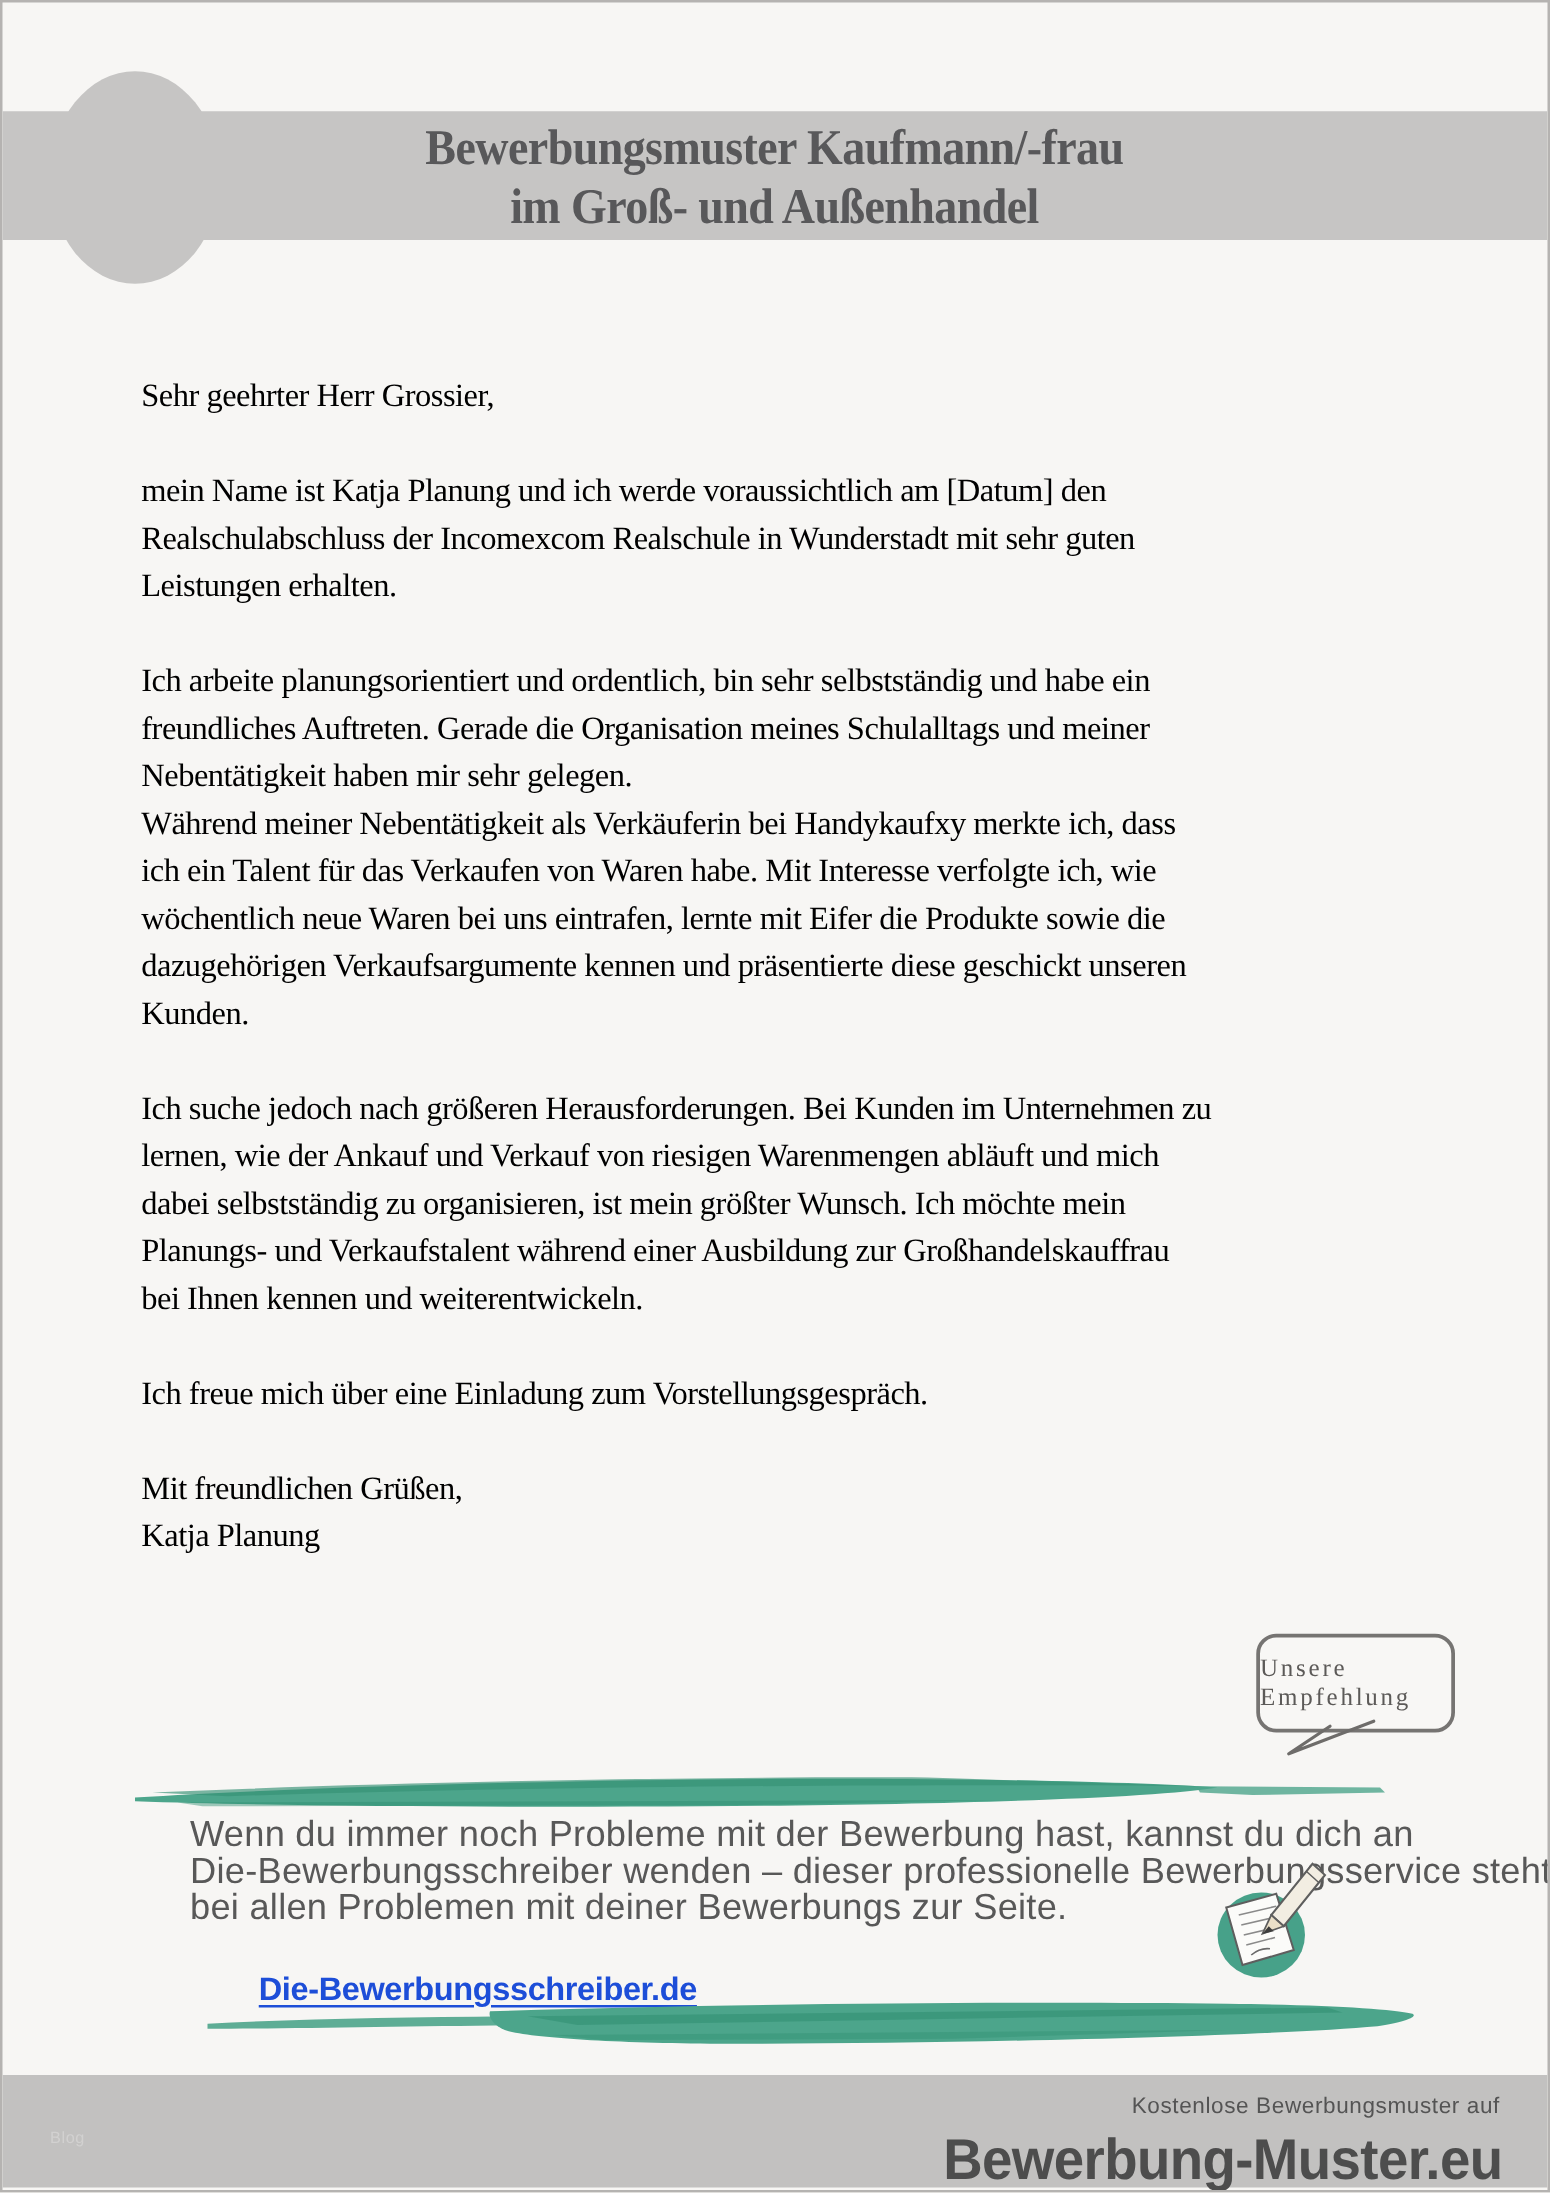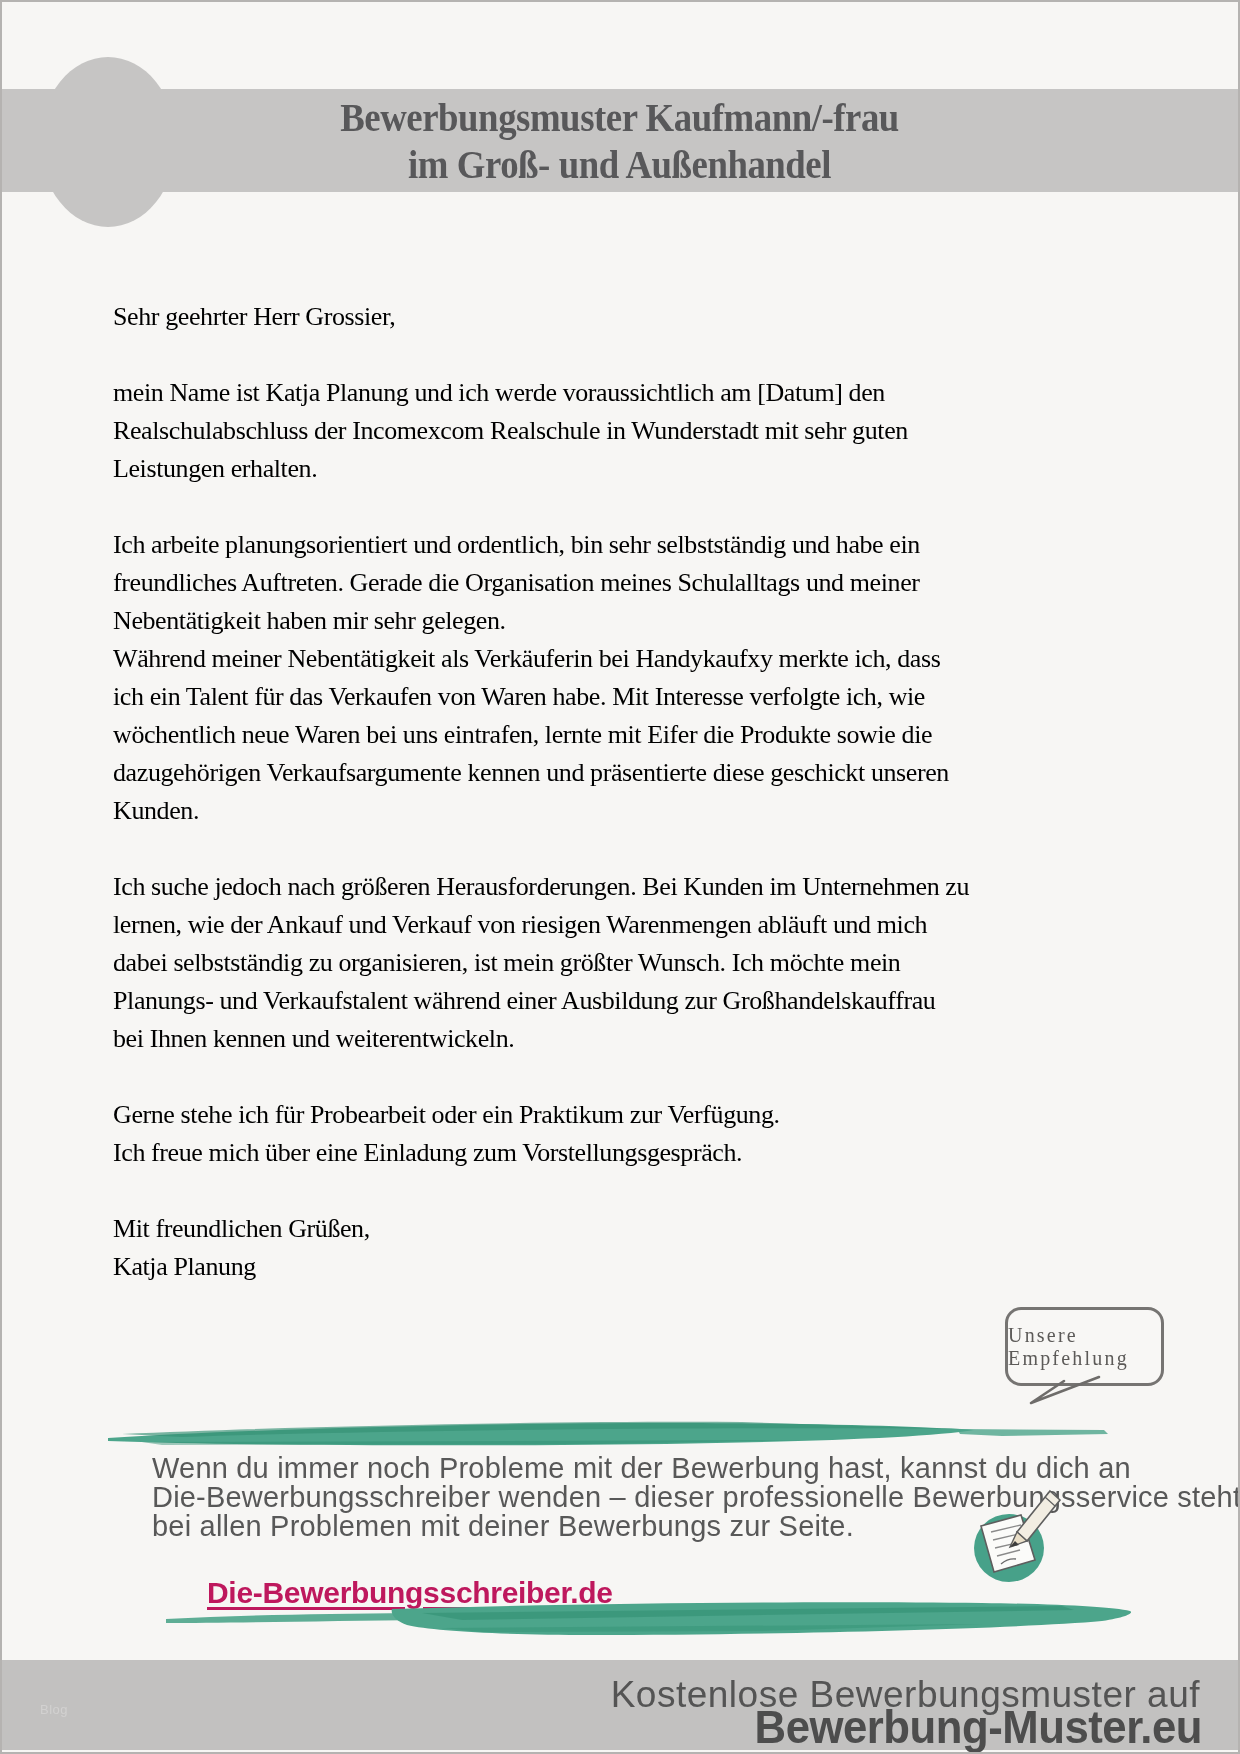--- a/index.html
+++ b/index.html
@@ -52,32 +52,32 @@
   .pen-icon{position:absolute;left:962px;top:1482px;}
   
   .info-text{
     position:absolute;left:150px;top:1452px;width:1000px;
     font-size:29px;line-height:29px;color:#585858;
     letter-spacing:0.2px;
   }
   .info-text .info-line{white-space:nowrap;height:29px;}
   .info-link{
     position:absolute;left:205px;top:1574px;
-    font-size:30px;font-weight:bold;color:#be185d;
+    font-size:26px;font-weight:bold;color:#1d4ed8;
     text-decoration:underline;text-underline-offset:4px;
     letter-spacing:-0.3px;white-space:nowrap;cursor:pointer;
   }
   
   .footer-band{
     position:absolute;left:0;top:1658px;width:100%;height:90px;
     background:#c2c1c0;
   }
   .footer-tagline{
     position:absolute;right:38px;top:14px;
-    font-size:37px;color:#545454;letter-spacing:0.5px;white-space:nowrap;
+    font-size:18px;color:#545454;letter-spacing:0.5px;white-space:nowrap;
   }
   .footer-brand{
     position:absolute;right:36px;top:40px;
     font-size:46px;font-weight:bold;color:#4d4d4d;
     transform:scaleX(0.95);transform-origin:right center;
     letter-spacing:-0.5px;white-space:nowrap;
   }
   .footer-watermark{
     position:absolute;left:38px;top:42px;
     font-size:13px;color:#d2d1d0;letter-spacing:0.5px;
@@ -111,21 +111,20 @@
       <div class="letter-line">wöchentlich neue Waren bei uns eintrafen, lernte mit Eifer die Produkte sowie die</div>
       <div class="letter-line">dazugehörigen Verkaufsargumente kennen und präsentierte diese geschickt unseren</div>
       <div class="letter-line">Kunden.</div>
       <div class="letter-line">&nbsp;</div>
       <div class="letter-line">Ich suche jedoch nach größeren Herausforderungen. Bei Kunden im Unternehmen zu</div>
       <div class="letter-line">lernen, wie der Ankauf und Verkauf von riesigen Warenmengen abläuft und mich</div>
       <div class="letter-line">dabei selbstständig zu organisieren, ist mein größter Wunsch. Ich möchte mein</div>
       <div class="letter-line">Planungs- und Verkaufstalent während einer Ausbildung zur Großhandelskauffrau</div>
       <div class="letter-line">bei Ihnen kennen und weiterentwickeln.</div>
       <div class="letter-line">&nbsp;</div>
-      <div class="letter-line">Gerne stehe ich für Probearbeit oder ein Praktikum zur Verfügung.</div>
       <div class="letter-line">Ich freue mich über eine Einladung zum Vorstellungsgespräch.</div>
       <div class="letter-line">&nbsp;</div>
       <div class="letter-line">Mit freundlichen Grüßen,</div>
       <div class="letter-line">Katja Planung</div>
     </div>
 
   <div class="bubble">
     <div>Unsere</div>
     <div>Empfehlung</div>
   </div>

